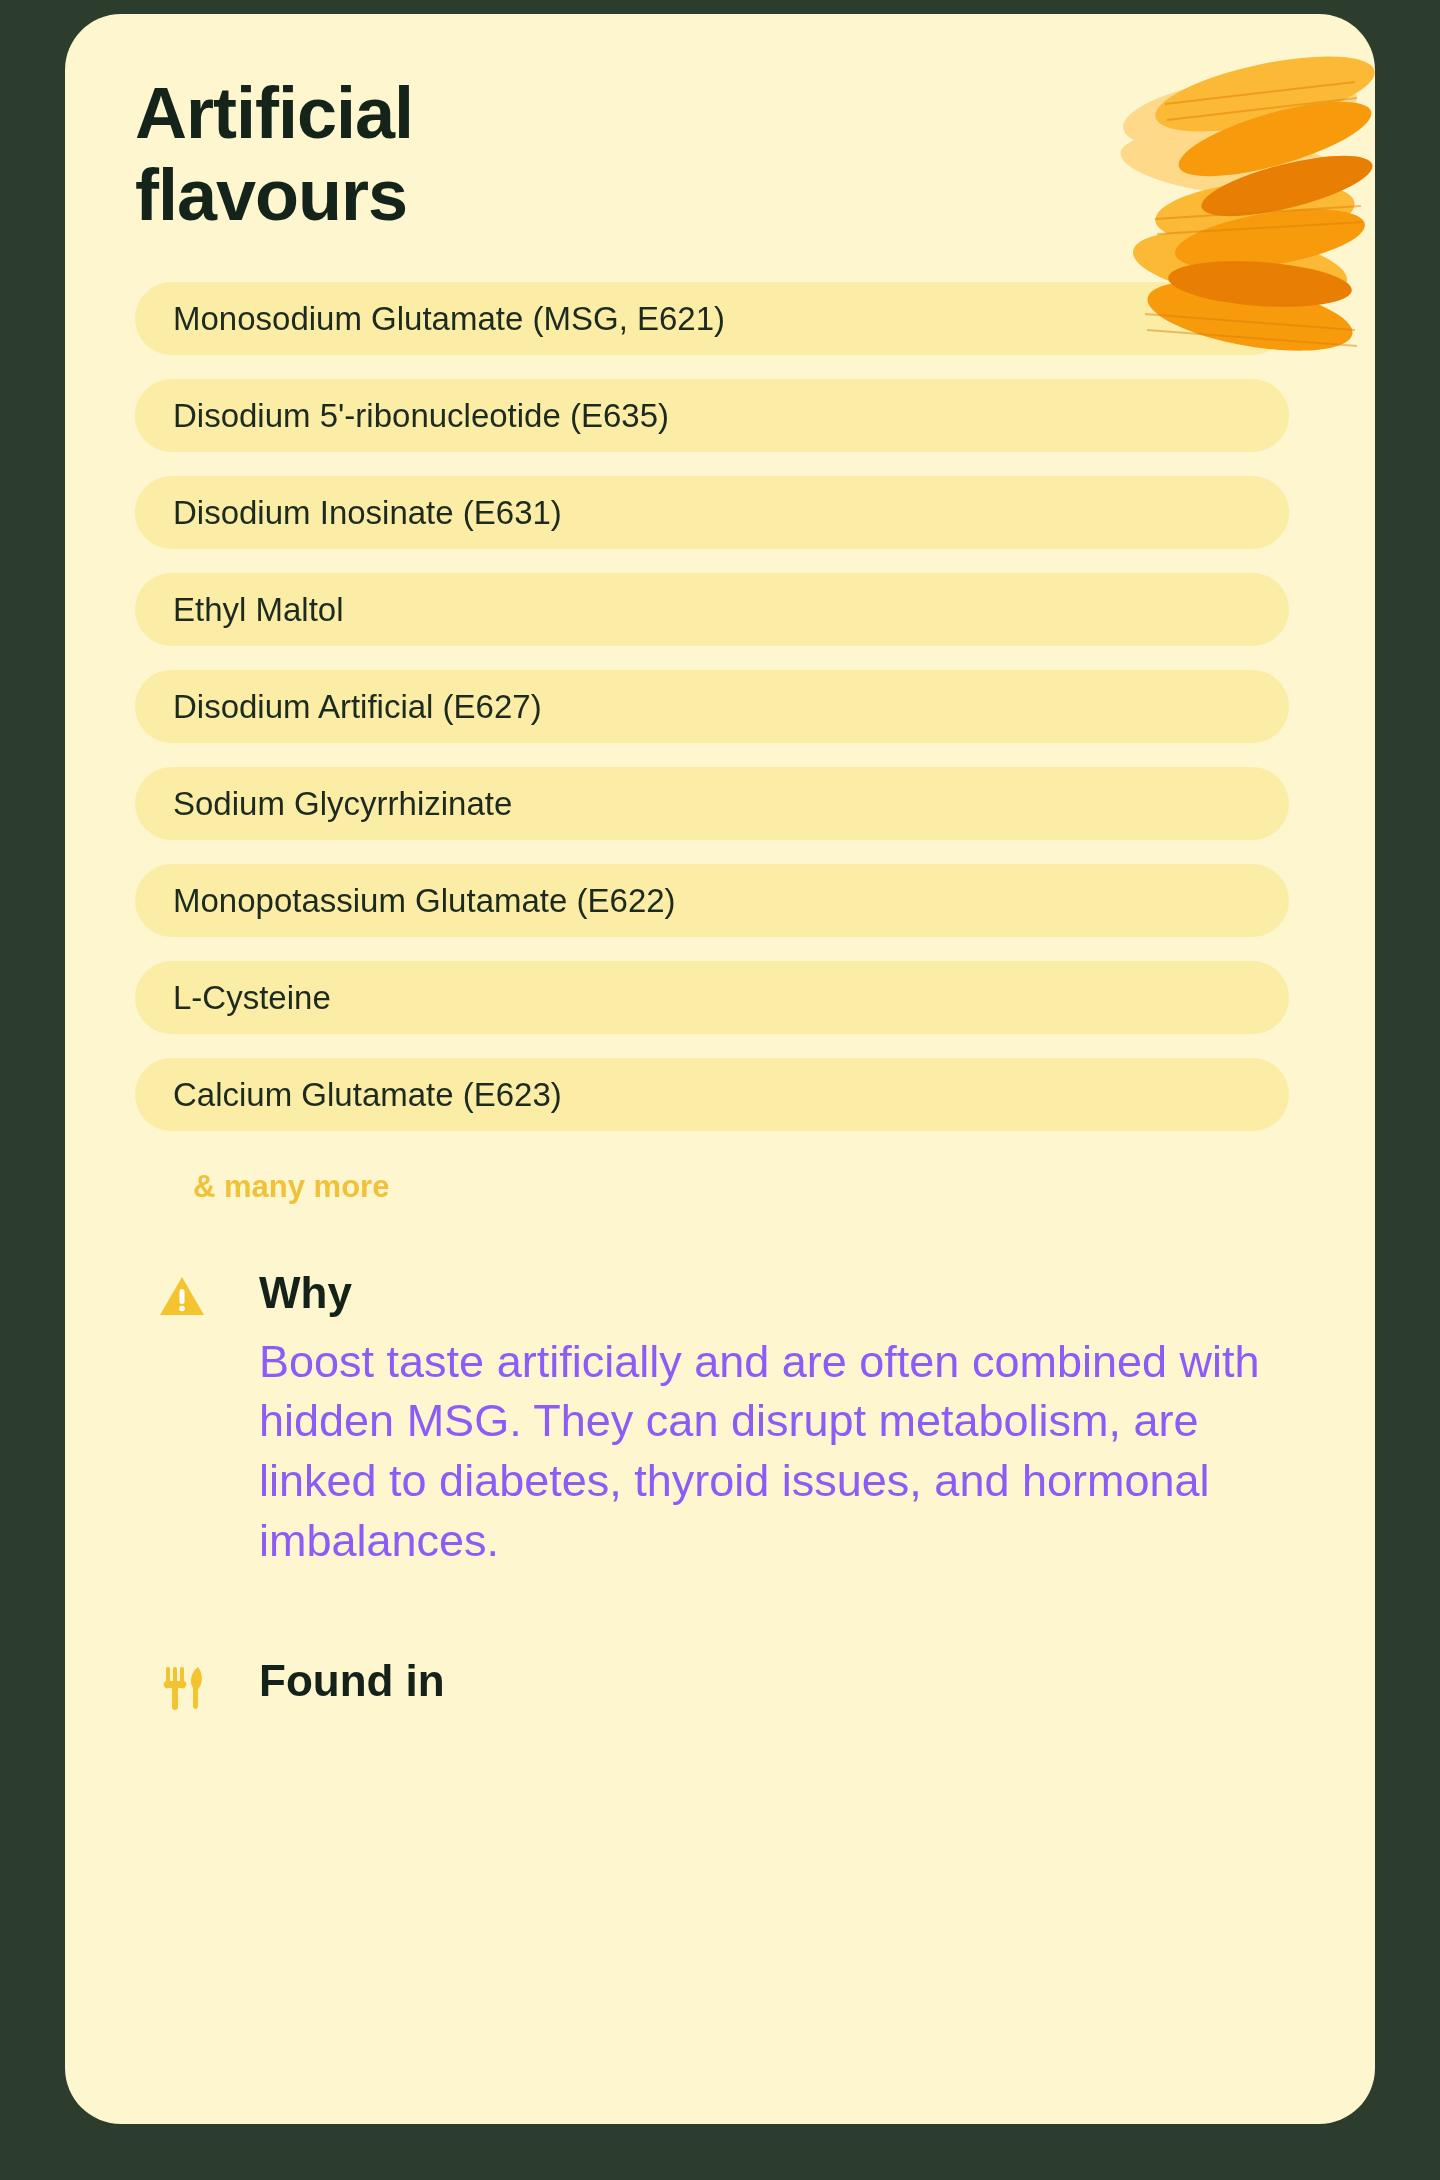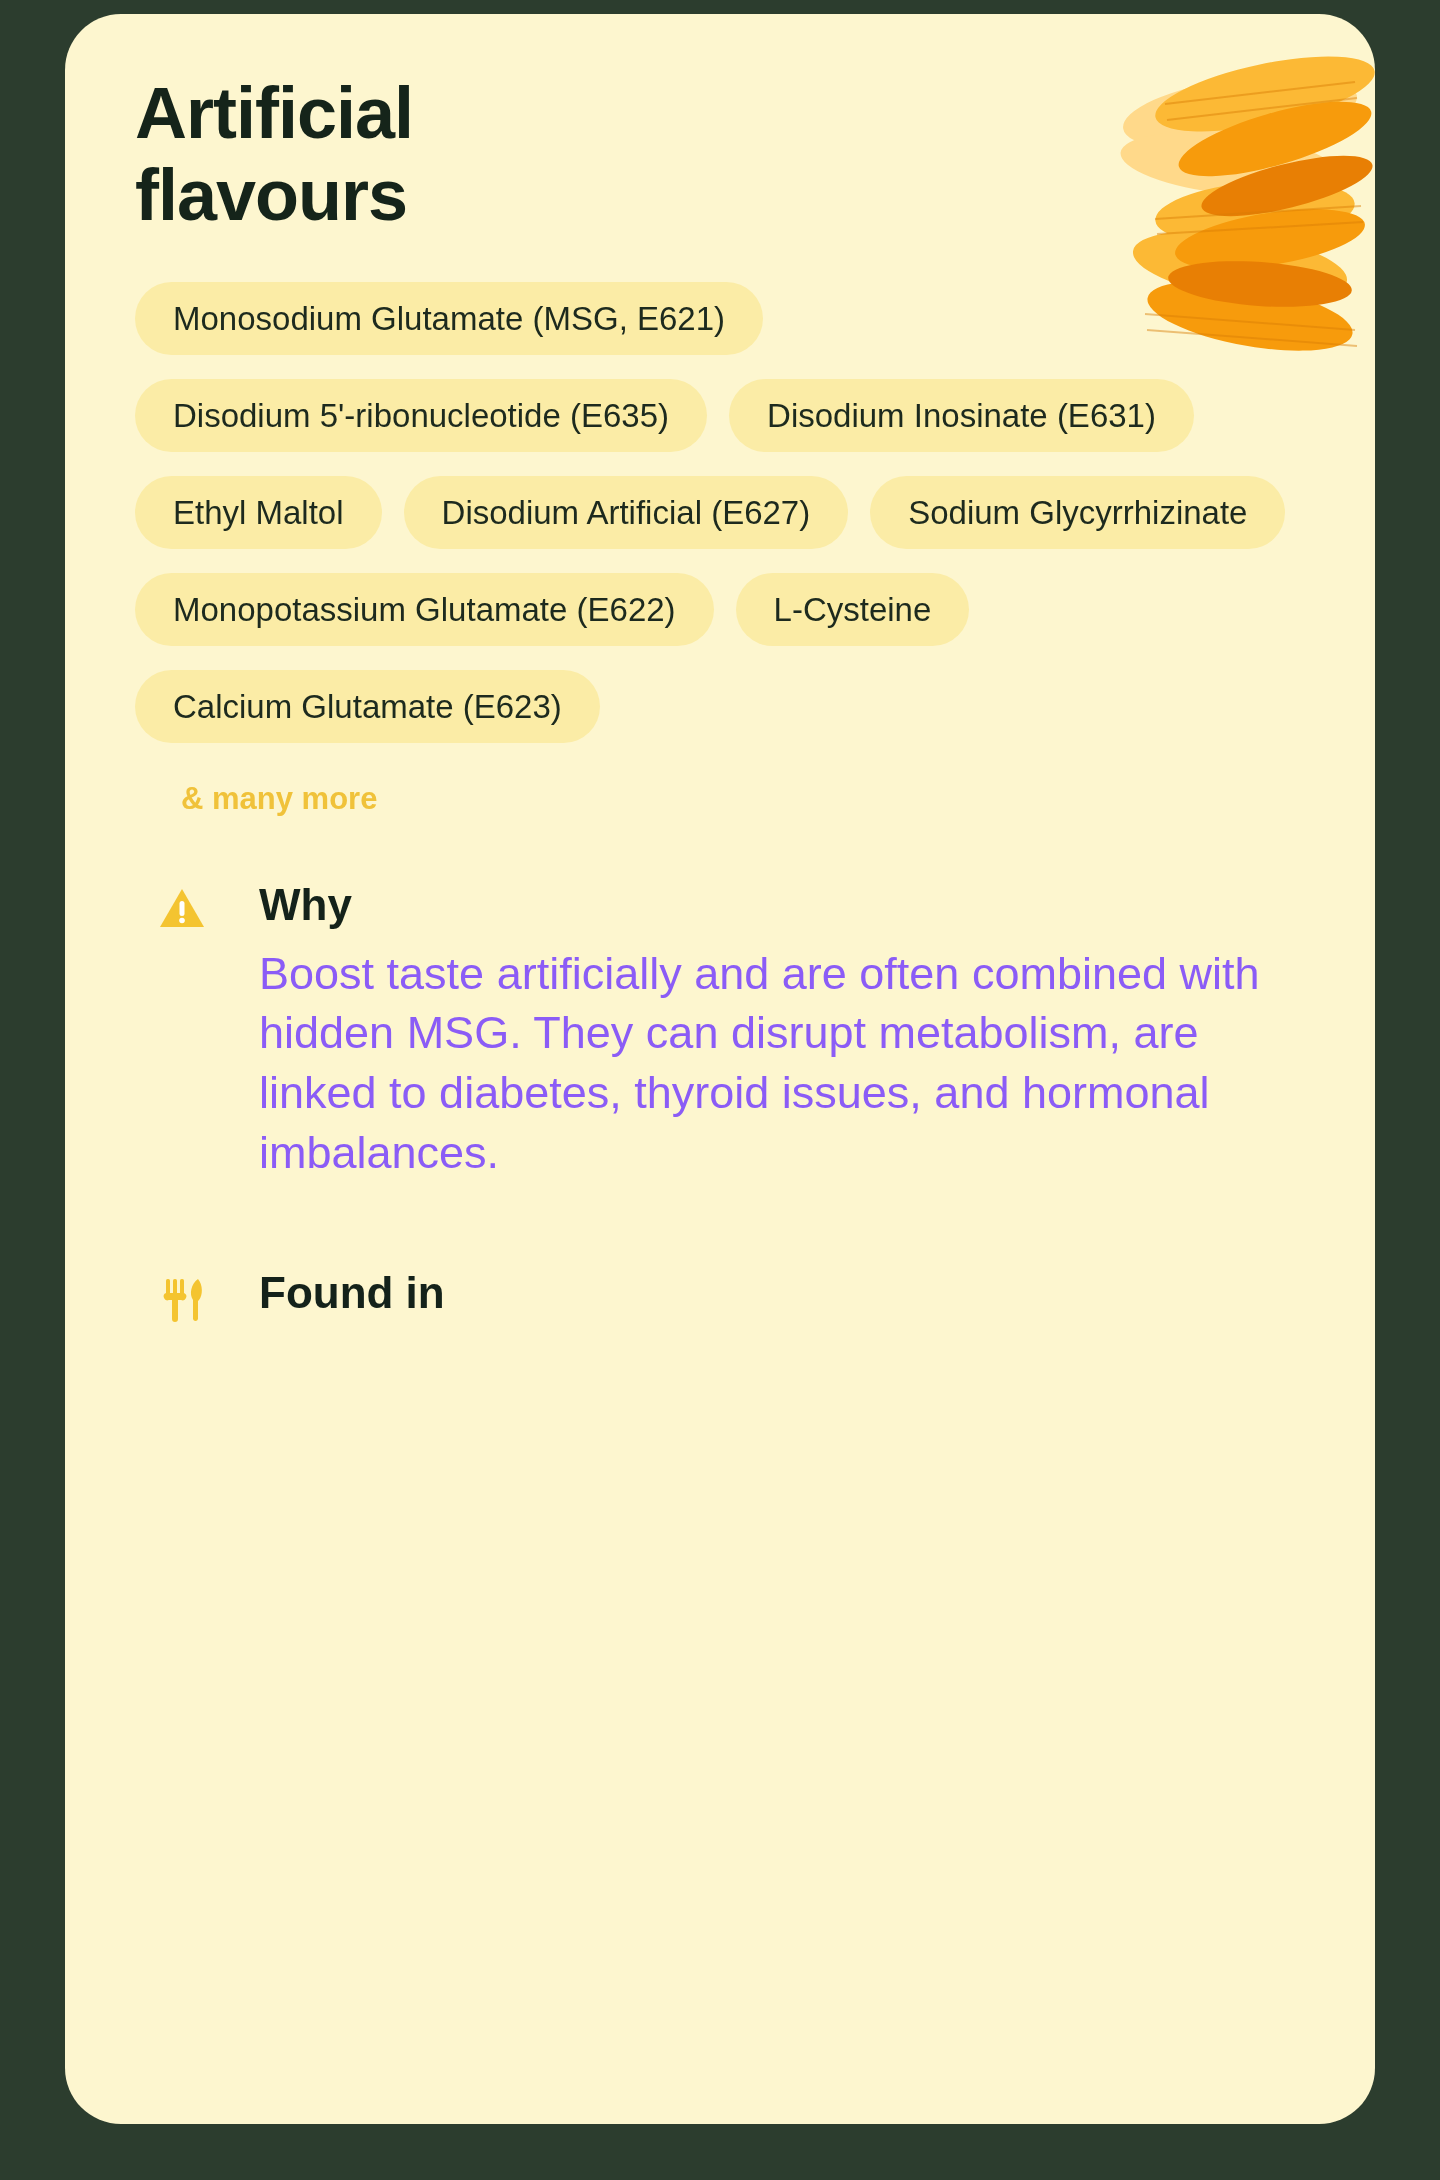--- a/index.html
+++ b/index.html
@@ -52,35 +52,36 @@
     height: 420px;
     pointer-events: none;
   }
 
   .tags {
     margin-top: 46px;
     display: flex;
     flex-wrap: wrap;
     gap: 24px 22px;
     max-width: 1180px;
+    flex-direction: column;
   }
 
   .tag {
     background: #fbeca6;
     color: #1d2a1e;
     border-radius: 999px;
     padding: 20px 38px;
     font-size: 33px;
     line-height: 1;
     white-space: nowrap;
   }
 
   .more {
     margin-top: 38px;
-    margin-left: 46px;
+    margin-left: 58px;
     font-size: 31px;
     font-weight: 700;
     color: #f0c23a;
   }
 
   .section {
     display: flex;
     gap: 40px;
     margin-top: 64px;
     padding-left: 10px;

